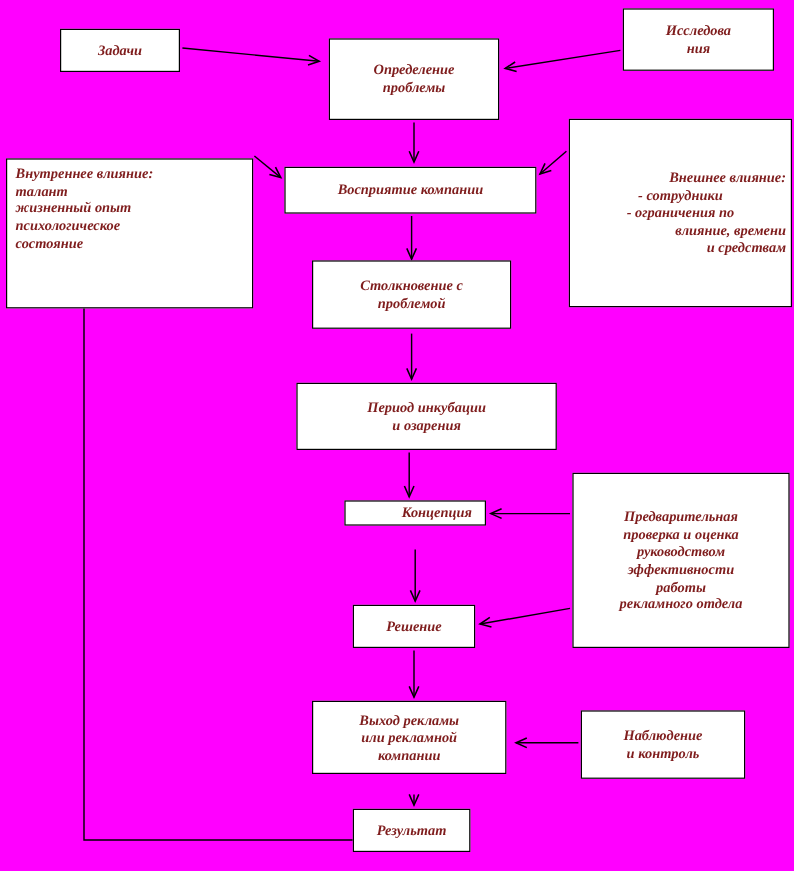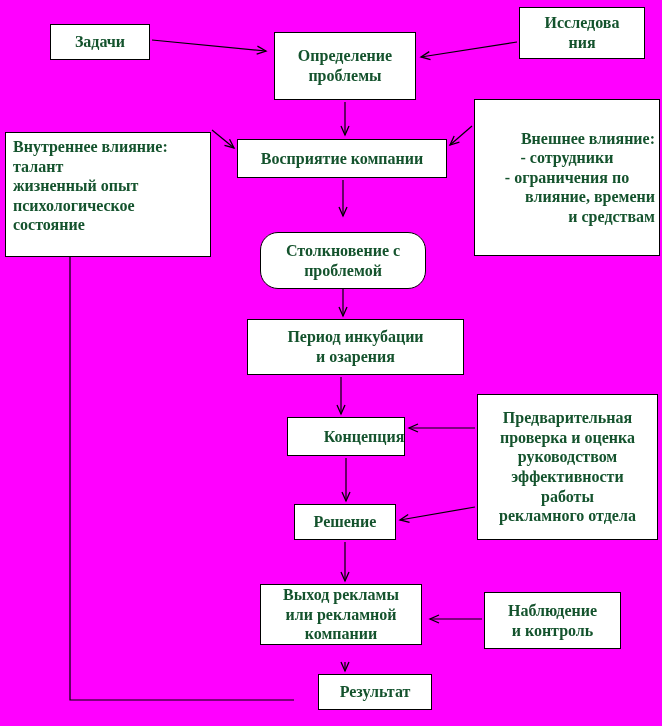--- a/index.html
+++ b/index.html
@@ -15,57 +15,58 @@
     overflow:hidden;
   }
   svg.arrows {
     position:absolute; left:0; top:0; z-index:1;
   }
   .node {
     position:absolute;
     z-index:2;
     background:#FFFFFF;
     border:1.5px solid #000000;
-    color:#14532d;
+    color:#7f1d1d;
     font-weight:bold;
-    font-size:16px;
+    font-size:12px;
     line-height:1.22;
     display:flex;
     flex-direction:column;
     align-items:center;
     justify-content:center;
     text-align:center;
     white-space:pre-line;
     padding:2px 4px;
+    font-style:italic;
   }
   .node.align-left {
     align-items:flex-start;
     justify-content:flex-start;
     text-align:left;
     padding:4px 4px 4px 7px;
     margin-top:20px;
   }
   .node .line { width:100%; }
   .node .line.center { text-align:right; }
   .node .line.left  { text-align:center; }
 
   .n-tasks      { left:50px;  top:24px;  width:100px; height:36px; }
   .n-research   { left:519px; top:7px;   width:126px; height:52px; }
   .n-definition { left:274px; top:32px;  width:142px; height:68px; }
   .n-internal   { left:5px;   top:112px; width:206px; height:125px; }
   .n-perception { left:237px; top:139px; width:210px; height:39px; }
   .n-external   { left:474px; top:99px;  width:186px; height:157px; }
-  .n-collision  { left:260px; top:232px; width:166px; height:57px;border-radius:18px; }
+  .n-collision  { left:260px; top:217px; width:166px; height:57px; }
   .n-incubation { left:247px; top:319px; width:217px; height:56px; }
-  .n-concept    { left:287px; top:417px; width:118px; height:39px;padding-left:40px; }
+  .n-concept    { left:287px; top:417px; width:118px; height:21px;padding-left:40px; }
   .n-prelim     { left:477px; top:394px; width:181px; height:146px; }
   .n-decision   { left:294px; top:504px; width:102px; height:36px; }
   .n-release    { left:260px; top:584px; width:162px; height:61px; }
   .n-monitoring { left:484px; top:592px; width:137px; height:57px; }
-  .n-result     { left:294px; top:674px; width:114px; height:36px;margin-left:24px; }
+  .n-result     { left:294px; top:674px; width:98px; height:36px; }
 </style>
 </head>
 <body style="background: rgb(255, 0, 255);">
 
 <div class="canvas" style="background: rgb(255, 0, 255);">
 
   <svg class="arrows" width="662" height="726" viewBox="0 0 662 726">
     <defs>
       <marker id="arrow" markerWidth="12" markerHeight="12" refX="10" refY="5" orient="auto" markerUnits="userSpaceOnUse">
         <path d="M1,1 L10,5 L1,9" fill="none" stroke="#000000" stroke-width="1.3"></path>

